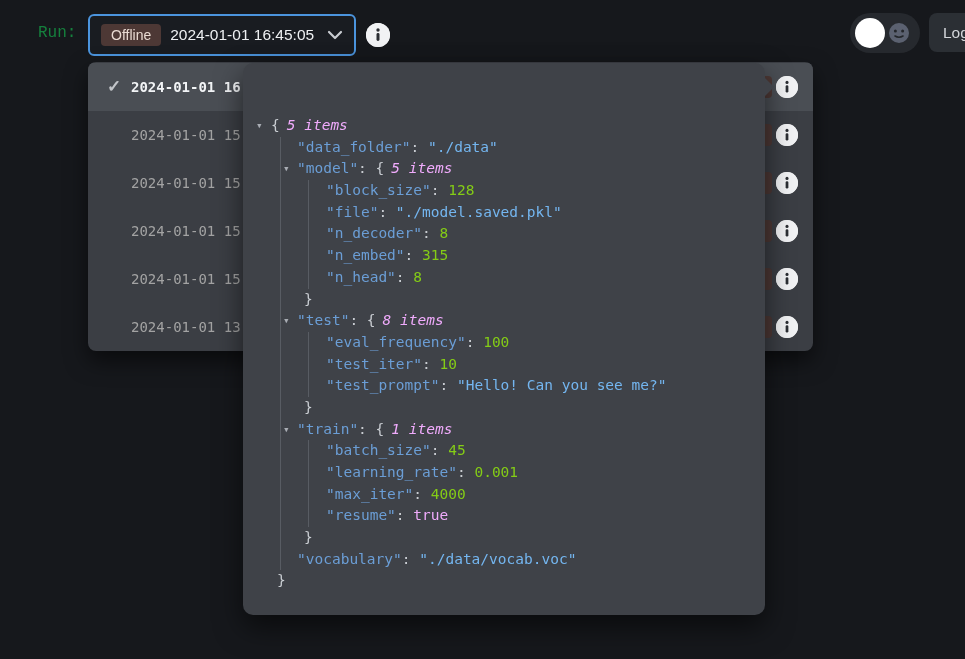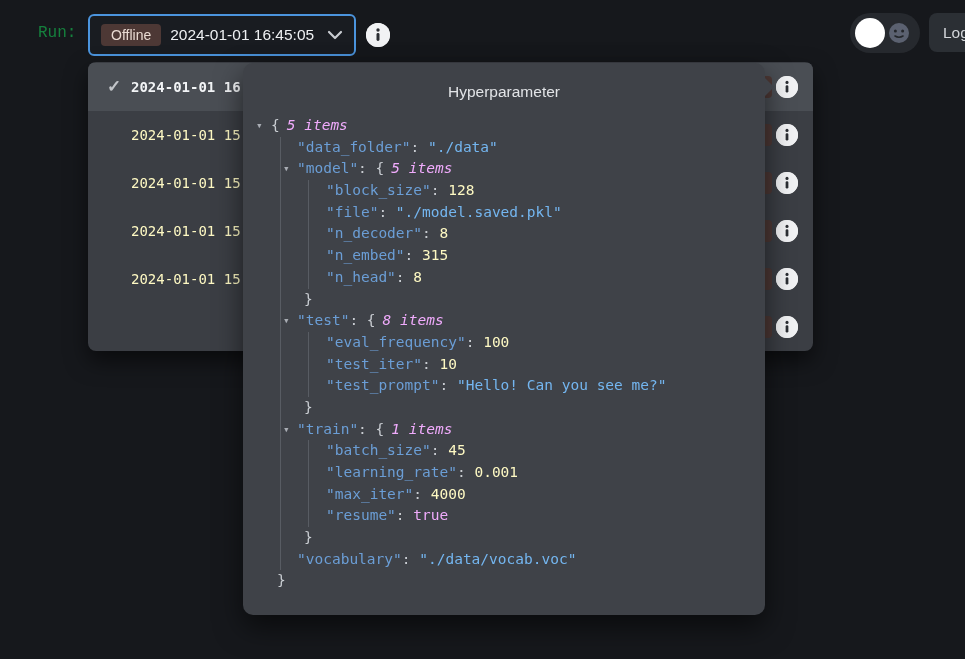--- a/index.html
+++ b/index.html
@@ -53,21 +53,21 @@
   .drow{
     position:relative; height:48px; line-height:48px; cursor:pointer;
   }
   .drow.selected{ background:#4a4e54; }
   .drow .check{
     position:absolute; left:14px; top:0; width:24px; text-align:center;
     color:#c2c5c9; font-size:17px; font-weight:bold;
   }
   .drow .dlabel{
     position:absolute; left:43px; top:0;
-    font-family:"DejaVu Sans Mono", monospace; font-size:14px; color:#fef9c3;
+    font-family:"DejaVu Sans Mono", monospace; font-size:14px; color:#a3a3a3;
     white-space:nowrap;
   }
   .drow.selected .dlabel{ font-weight:bold; color:#f2f4f6; }
   .drow .row-badge{
     position:absolute; right:41px; top:13px; height:22px; line-height:16px;
     background:#4d3835; color:#e9dad2; font-size:13px; padding:3px 9px;
     border-radius:4px; overflow:hidden; white-space:nowrap;
   }
   .drow .info-btn{ top:13px; right:15px; width:22px; height:22px; position:absolute; left:auto; }
   
@@ -97,21 +97,21 @@
   .jline .jchev.floating{ position:absolute; left:-14px; top:0; }
   .jkids{ border-left:1px solid #585c63; }
   .json-root > .jkids{ margin-left:24px; padding-left:16px; }
   .jkids .jkids{ margin-left:11px; padding-left:17px; }
   .json-root > .jclose{ margin-left:21px; }
   .jkids .jclose{ margin-left:7px; }
   .jkey{ color:#6b9ed6; }
   .jpunc{ color:#c9cdd2; }
   .jitems{ color:#f0abfc; font-style:italic; padding-left:7px; }
   .jstr{ color:#74b6f0; }
-  .jnum{ color:#fef9c3;margin-top:13px; }
+  .jnum{ color:#84cc16;margin-top:13px; }
   .jbool{ color:#f0abfc; }
 </style>
 </head>
 <body>
 
 <span class="run-label">Run:</span>
 
 <div class="run-select">
   <span class="offline-badge">Offline</span>
   <span class="run-select-value">2024-01-01 16:45:05</span>
@@ -195,34 +195,34 @@
       <span class="row-badge">Offline</span>
       <span class="info-btn">
         <svg width="22" height="22" viewBox="0 0 24 24">
           <circle cx="12" cy="12" r="12" fill="#f1f2f4"></circle>
           <circle cx="12" cy="7" r="1.7" fill="#2b2e33"></circle>
           <rect x="10.5" y="10" width="3" height="8" rx="1.4" fill="#2b2e33"></rect>
         </svg>
       </span>
     </div>
     <div class="drow">
+      <span class="dlabel">2024-01-01 13</span>
       <span class="row-badge">Offline</span>
       <span class="info-btn">
         <svg width="22" height="22" viewBox="0 0 24 24">
           <circle cx="12" cy="12" r="12" fill="#f1f2f4"></circle>
           <circle cx="12" cy="7" r="1.7" fill="#2b2e33"></circle>
           <rect x="10.5" y="10" width="3" height="8" rx="1.4" fill="#2b2e33"></rect>
         </svg>
       </span>
     </div>
   </div>
 
 <div class="tooltip">
   <div class="arrow"></div>
-  <div class="tt-title">Hyperparameter</div>
   <div class="json-root" id="jsonroot">
       <div class="jline"><span class="jchev inline">▾</span><span class="jpunc">{</span><span class="jitems">5 items</span></div>
       <div class="jkids">
         <div class="jline"><span class="jkey">"data_folder"</span><span class="jpunc">: </span><span class="jstr">"./data"</span></div>
         <div class="jline"><span class="jchev floating">▾</span><span class="jkey">"model"</span><span class="jpunc">: </span><span class="jpunc">{</span><span class="jitems">5 items</span></div>
         <div class="jkids">
           <div class="jline"><span class="jkey">"block_size"</span><span class="jpunc">: </span><span class="jnum">128</span></div>
           <div class="jline"><span class="jkey">"file"</span><span class="jpunc">: </span><span class="jstr">"./model.saved.pkl"</span></div>
           <div class="jline"><span class="jkey">"n_decoder"</span><span class="jpunc">: </span><span class="jnum">8</span></div>
           <div class="jline"><span class="jkey">"n_embed"</span><span class="jpunc">: </span><span class="jnum">315</span></div>

